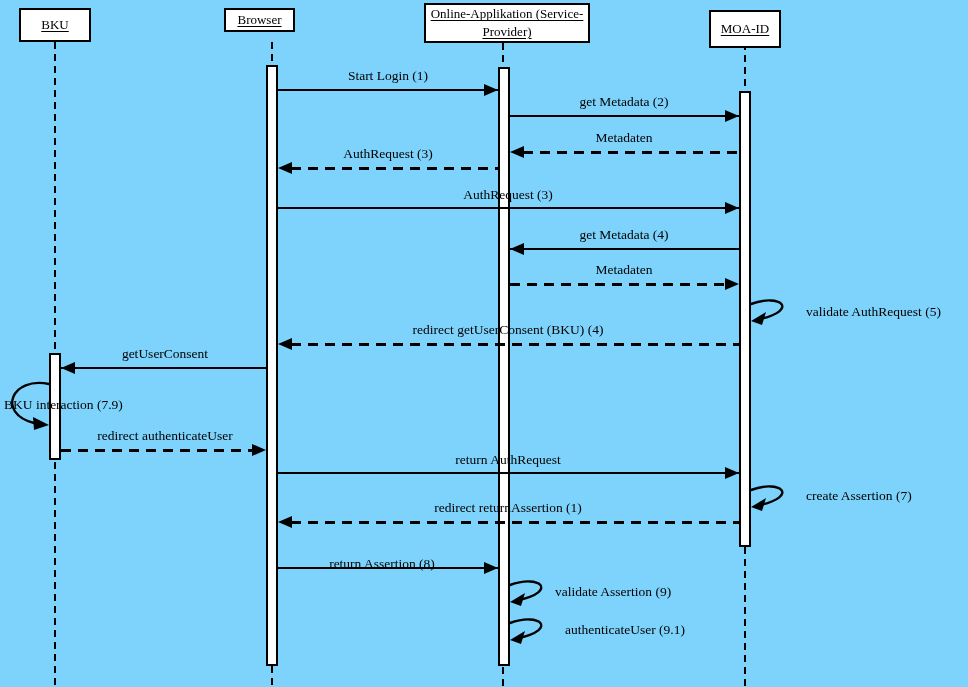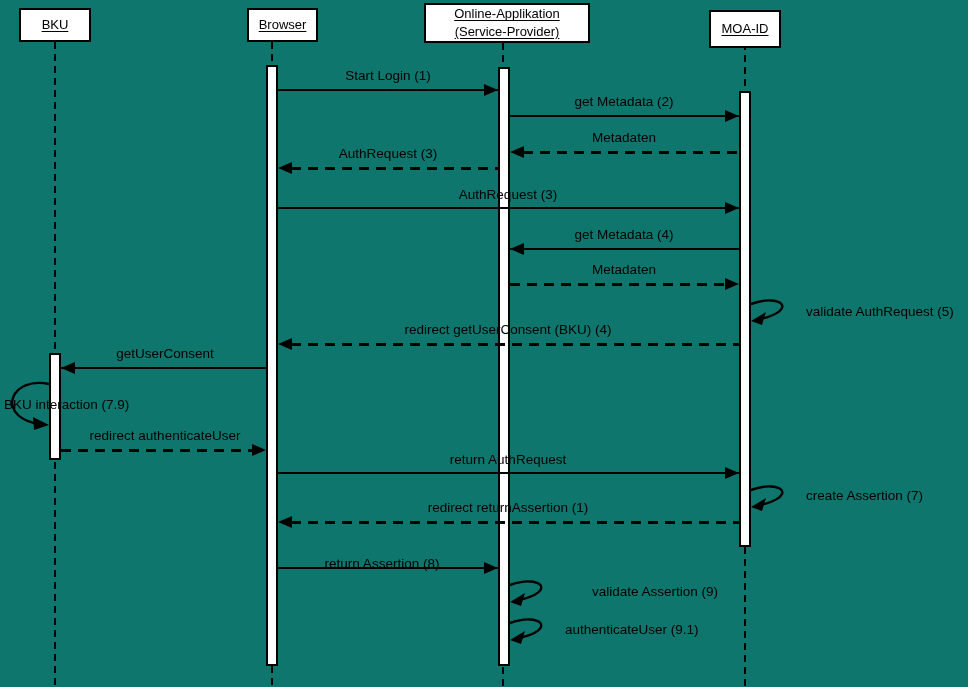--- a/index.html
+++ b/index.html
@@ -1,18 +1,18 @@
 <!DOCTYPE html>
 <html><head>
 <meta charset="utf-8">
 <style>
   html,body { margin:0; padding:0; background:#ffffff; }
   #canvas {
-    position:relative; width:968px; height:687px; background:#0f766e;
-    font-family:Liberation Sans, sans-serif; color:#000; overflow:hidden;
+    position:relative; width:968px; height:687px; background:#7dd3fc;
+    font-family:Liberation Serif, serif; color:#000; overflow:hidden;
   }
   .actor {
     position:absolute; box-sizing:border-box; border:2px solid #000; background:#fff;
     display:flex; align-items:center; justify-content:center; text-align:center;
     font-size:13px; line-height:1.35;
   }
   .actor span { text-decoration:underline; text-underline-offset:2px; padding:0 3px; }
   .lifeline {
     position:absolute; width:2px;
     background:repeating-linear-gradient(180deg,#000 0 7px,transparent 7px 12px);
@@ -41,21 +41,21 @@
 <div id="canvas">
 
   <div class="lifeline" style="left:54px;top:42px;height:645px"></div>
   <div class="lifeline" style="left:271px;top:42px;height:645px"></div>
   <div class="lifeline" style="left:502px;top:43px;height:644px"></div>
   <div class="lifeline" style="left:744px;top:43px;height:644px"></div>
 
   <div class="actor" style="left:19px;top:8px;width:72px;height:34px">
     <span>BKU</span>
   </div>
-  <div class="actor" style="left:247px;top:8px;width:71px;height:34px">
+  <div class="actor" style="left:224px;top:8px;width:71px;height:24px">
     <span>Browser</span>
   </div>
   <div class="actor" style="left:424px;top:3px;width:166px;height:40px">
     <span>Online-Applikation (Service-Provider)</span>
   </div>
   <div class="actor" style="left:709px;top:10px;width:72px;height:38px">
     <span>MOA-ID</span>
   </div>
 
   <div class="bar" style="left:266px;top:65px;height:601px"></div>
@@ -163,21 +163,21 @@
     <div class="lbl" style="left:382px;top:556px">return Assertion (8)</div>
     <div class="line" style="left:278px;top:567px;width:220px"></div>
     <div class="arr arr-r" style="left:484px;top:562px"></div>
   </div>
 
   <div>
     <svg class="loop" style="left:510px;top:578px" width="48" height="30" viewBox="0 0 48 30">
       <path d="M 0 7 C 30 -4, 48 13, 9 22"></path>
       <polygon points="0,24 15,15 11,28"></polygon>
     </svg>
-    <div class="lbl lft" style="left:592px;top:584px">validate Assertion (9)</div>
+    <div class="lbl lft" style="left:555px;top:584px">validate Assertion (9)</div>
   </div>
 
   <div>
     <svg class="loop" style="left:510px;top:616px" width="48" height="30" viewBox="0 0 48 30">
       <path d="M 0 7 C 30 -4, 48 13, 9 22"></path>
       <polygon points="0,24 15,15 11,28"></polygon>
     </svg>
     <div class="lbl lft" style="left:565px;top:622px">authenticateUser (9.1)</div>
   </div>
 

